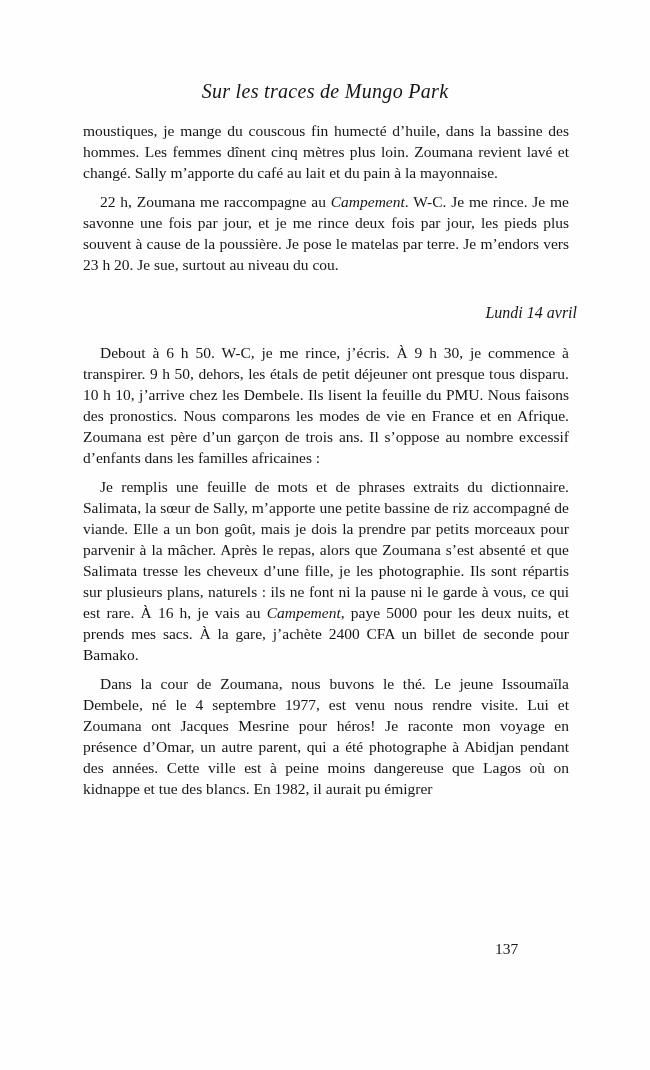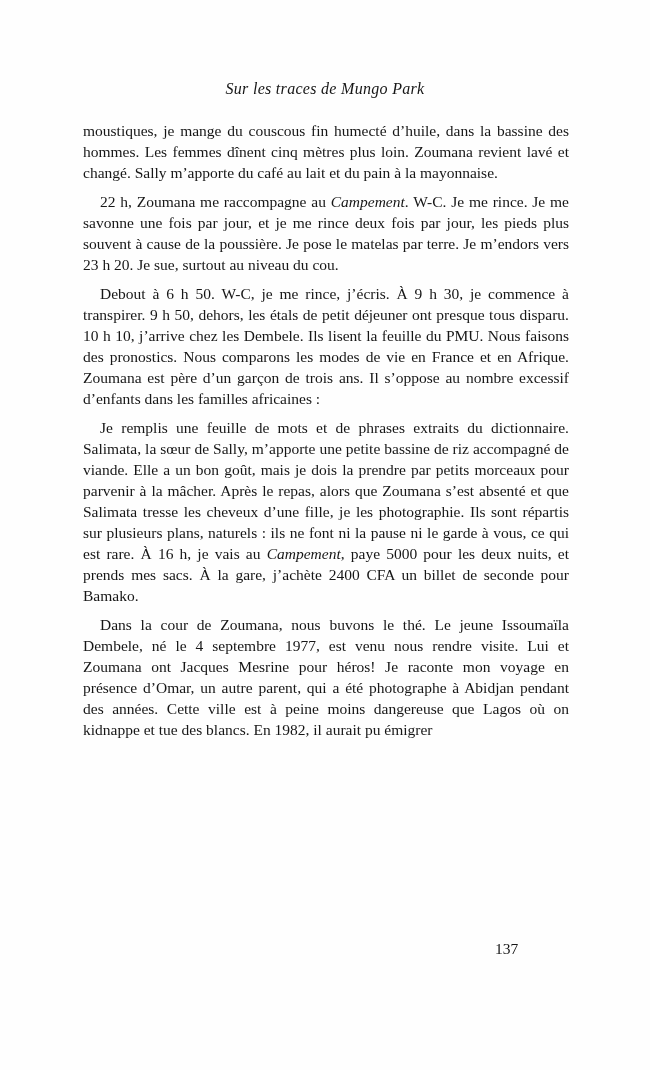--- a/index.html
+++ b/index.html
@@ -16,21 +16,21 @@
     color: #161616;
     overflow: hidden;
   }
   .running-header {
     position: absolute;
     top: 80px;
     left: 0;
     right: 0;
     text-align: center;
     font-style: italic;
-    font-size: 16px;
+    font-size: 20px;
     letter-spacing: 0.3px;
   }
   .page-body {
     position: absolute;
     top: 112px;
     left: 75px;
     width: 502px;
     font-size: 15.5px;
     line-height: 21px;
     text-align: justify;
@@ -68,20 +68,21 @@
 
   <div class="running-header">Sur les traces de Mungo Park</div>
 
   <div class="page-body">
 
     <p class="para no-indent">moustiques, je mange du couscous fin humecté d’huile, dans la bassine des hommes. Les femmes dînent cinq mètres plus loin. Zoumana revient lavé et changé. Sally m’apporte du café au lait et du pain à la mayonnaise.</p>
 
 
     <p class="para"><span>22 h, Zoumana me raccompagne au </span><span class="italic-term">Campement</span><span>. W-C. Je me rince. Je me savonne une fois par jour, et je me rince deux fois par jour, les pieds plus souvent à cause de la poussière. Je pose le matelas par terre. Je m’endors vers 23 h 20. Je sue, surtout au niveau du cou.</span></p>
 
+    <div class="date-heading">Lundi 14 avril</div>
 
     <p class="para">Debout à 6 h 50. W-C, je me rince, j’écris. À 9 h 30, je commence à transpirer. 9 h 50, dehors, les étals de petit déjeuner ont presque tous disparu. 10 h 10, j’arrive chez les Dembele. Ils lisent la feuille du PMU. Nous faisons des pronostics. Nous comparons les modes de vie en France et en Afrique. Zoumana est père d’un garçon de trois ans. Il s’oppose au nombre excessif d’enfants dans les familles africaines :</p>
 
 
     <p class="para"><span>Je remplis une feuille de mots et de phrases extraits du dictionnaire. Salimata, la sœur de Sally, m’apporte une petite bassine de riz accompagné de viande. Elle a un bon goût, mais je dois la prendre par petits morceaux pour parvenir à la mâcher. Après le repas, alors que Zoumana s’est absenté et que Salimata tresse les cheveux d’une fille, je les photographie. Ils sont répartis sur plusieurs plans, naturels : ils ne font ni la pause ni le garde à vous, ce qui est rare. À 16 h, je vais au </span><span class="italic-term">Campement</span><span>, paye 5000 pour les deux nuits, et prends mes sacs. À la gare, j’achète 2400 CFA un billet de seconde pour Bamako.</span></p>
 
     <p class="para">Dans la cour de Zoumana, nous buvons le thé. Le jeune Issoumaïla Dembele, né le 4 septembre 1977, est venu nous rendre visite. Lui et Zoumana ont Jacques Mesrine pour héros! Je raconte mon voyage en présence d’Omar, un autre parent, qui a été photographe à Abidjan pendant des années. Cette ville est à peine moins dangereuse que Lagos où on kidnappe et tue des blancs. En 1982, il aurait pu émigrer</p>
 
   </div>
 

